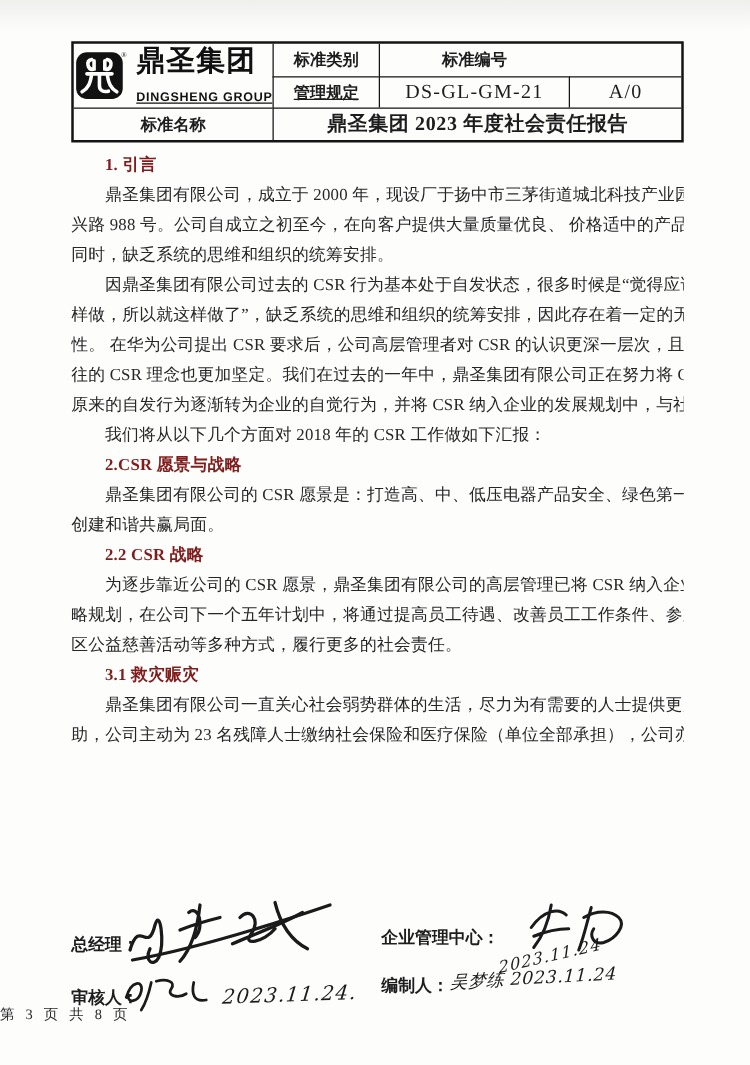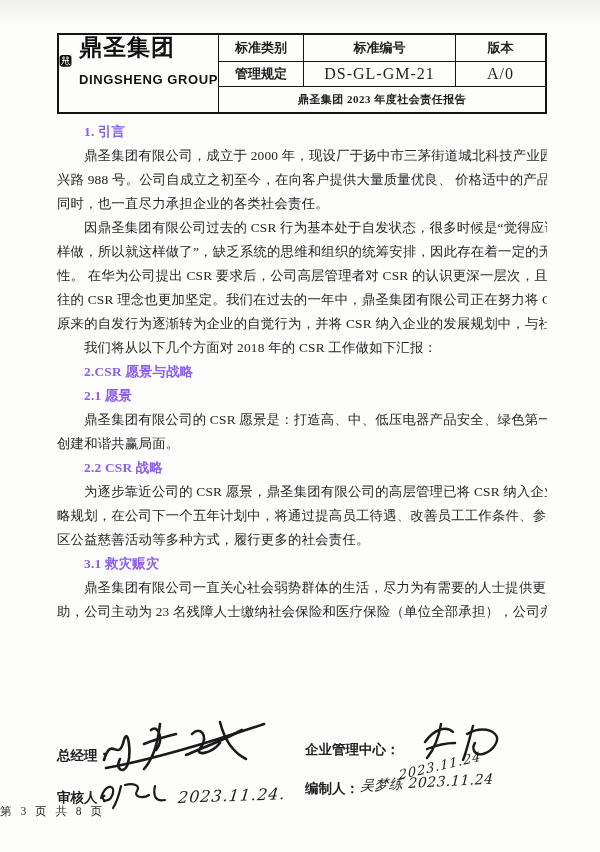--- a/index.html
+++ b/index.html
@@ -15,32 +15,32 @@
         grid-template-columns:159px 85px 152px 1fr;
         grid-template-rows:26px 25px 1fr;background:#fdfdfc;}
   .cell{border-left:1.5px solid #141414;border-top:1.5px solid #141414;
         display:flex;align-items:center;justify-content:center;
         font-size:13px;color:#1d1d1d;overflow:hidden;white-space:nowrap;}
   .cell.no-l{border-left:none;} .cell.no-t{border-top:none;}
   .cell.lab{font-weight:600;}
   .cell.mono{font-family:"Liberation Serif",serif;letter-spacing:1px;font-size:16px;}
   .logo-cell{grid-column:1;grid-row:1 / span 2;display:flex;align-items:center;
         justify-content:center;gap:6px;border:none;}
-  .title-cell{grid-column:2 / span 3;font-weight:600;font-size:11px;letter-spacing:.5px;}
+  .title-cell{grid-column:2 / span 3;font-weight:600;font-size:16px;letter-spacing:.5px;}
   .brand-col{display:flex;flex-direction:column;align-items:flex-start;line-height:1;}
   .brand-cn{font-family:"Liberation Sans","DejaVu Sans",sans-serif;font-weight:bold;
         font-size:23px;letter-spacing:1px;color:#111;}
   .brand-en{font-family:"Liberation Sans","DejaVu Sans",sans-serif;font-weight:bold;
-        font-size:13px;letter-spacing:.6px;color:#111;margin-top:14px;}
+        font-size:10px;letter-spacing:.6px;color:#111;margin-top:14px;text-decoration:underline;}
 
   
   .doc-body{position:absolute;left:57px;top:120px;width:490px;}
   .bline{height:24px;line-height:24px;font-size:13.4px;white-space:nowrap;
         overflow:hidden;color:#262626;letter-spacing:.2px;}
-  .bline.bold{font-weight:700;color:#8b5cf6;}
+  .bline.bold{font-weight:700;color:#7f1d1d;}
   .bline.ind{padding-left:27px;}
 
   
   .sig-label{position:absolute;font-size:13.5px;font-weight:600;color:#1d1d1d;white-space:nowrap;}
   .sig-svg{position:absolute;}
   .hand{position:absolute;font-family:"DejaVu Serif",serif;font-style:italic;
         color:#1c1c1c;white-space:nowrap;}
   .hand.date-left{font-size:16px;transform:rotate(-2deg) skewX(-8deg);letter-spacing:1px;}
   .hand.date-right{font-size:13px;transform:rotate(-13deg) skewX(-10deg);letter-spacing:1px;}
   .hand.preparer{font-size:14px;transform:rotate(-3deg) skewX(-6deg);letter-spacing:.5px;}
@@ -69,42 +69,41 @@
         <text x="42" y="7" font-size="6" fill="#111" text-anchor="middle">®</text>
       </svg>
       <div class="brand-col">
         <span class="brand-cn">鼎圣集团</span>
         <span class="brand-en">DINGSHENG GROUP</span>
       </div>
     </div>
 
     <div class="cell lab no-t" style="grid-column:2;grid-row:1;">标准类别</div>
     <div class="cell lab no-t" style="grid-column:3;grid-row:1;">标准编号</div>
-    <div class="cell lab no-t" style="grid-column:4;grid-row:1;">版本</div>
 
-    <div class="cell lab" style="grid-column:2;grid-row:2;">管理规定</div>
+    <div class="cell lab" style="grid-column:2;grid-row:2;text-decoration:underline;">管理规定</div>
     <div class="cell mono" style="grid-column:3;grid-row:2;">DS-GL-GM-21</div>
     <div class="cell mono" style="grid-column:4;grid-row:2;">A/0</div>
 
+    <div class="cell lab no-l" style="grid-column:1;grid-row:3;">标准名称</div>
     <div class="cell title-cell" style="grid-row:3;">鼎圣集团 2023 年度社会责任报告</div>
   </div>
 
   <div class="doc-body">
       <div class="bline bold ind">1. 引言</div>
       <div class="bline ind">鼎圣集团有限公司，成立于 2000 年，现设厂于扬中市三茅街道城北科技产业园裕</div>
       <div class="bline">兴路 988 号。公司自成立之初至今，在向客户提供大量质量优良、 价格适中的产品的</div>
-      <div class="bline">同时，也一直尽力承担企业的各类社会责任。</div>
+      <div class="bline">同时，缺乏系统的思维和组织的统筹安排。</div>
       <div class="bline ind">因鼎圣集团有限公司过去的 CSR 行为基本处于自发状态，很多时候是“觉得应该这</div>
       <div class="bline">样做，所以就这样做了”，缺乏系统的思维和组织的统筹安排，因此存在着一定的无序</div>
       <div class="bline">性。 在华为公司提出 CSR 要求后，公司高层管理者对 CSR 的认识更深一层次，且对以</div>
       <div class="bline">往的 CSR 理念也更加坚定。我们在过去的一年中，鼎圣集团有限公司正在努力将 CSR 由</div>
       <div class="bline">原来的自发行为逐渐转为企业的自觉行为，并将 CSR 纳入企业的发展规划中，与社会、</div>
       <div class="bline ind">我们将从以下几个方面对 2018 年的 CSR 工作做如下汇报：</div>
       <div class="bline bold ind">2.CSR 愿景与战略</div>
-      <div class="bline bold ind">2.1 愿景</div>
       <div class="bline ind">鼎圣集团有限公司的 CSR 愿景是：打造高、中、低压电器产品安全、绿色第一品牌，</div>
       <div class="bline">创建和谐共赢局面。</div>
       <div class="bline bold ind">2.2 CSR 战略</div>
       <div class="bline ind">为逐步靠近公司的 CSR 愿景，鼎圣集团有限公司的高层管理已将 CSR 纳入企业的战</div>
       <div class="bline">略规划，在公司下一个五年计划中，将通过提高员工待遇、改善员工工作条件、参加社</div>
       <div class="bline">区公益慈善活动等多种方式，履行更多的社会责任。</div>
       <div class="bline bold ind">3.1 救灾赈灾</div>
       <div class="bline ind">鼎圣集团有限公司一直关心社会弱势群体的生活，尽力为有需要的人士提供更多帮</div>
       <div class="bline">助，公司主动为 23 名残障人士缴纳社会保险和医疗保险（单位全部承担），公司亦帮</div>
     </div>

